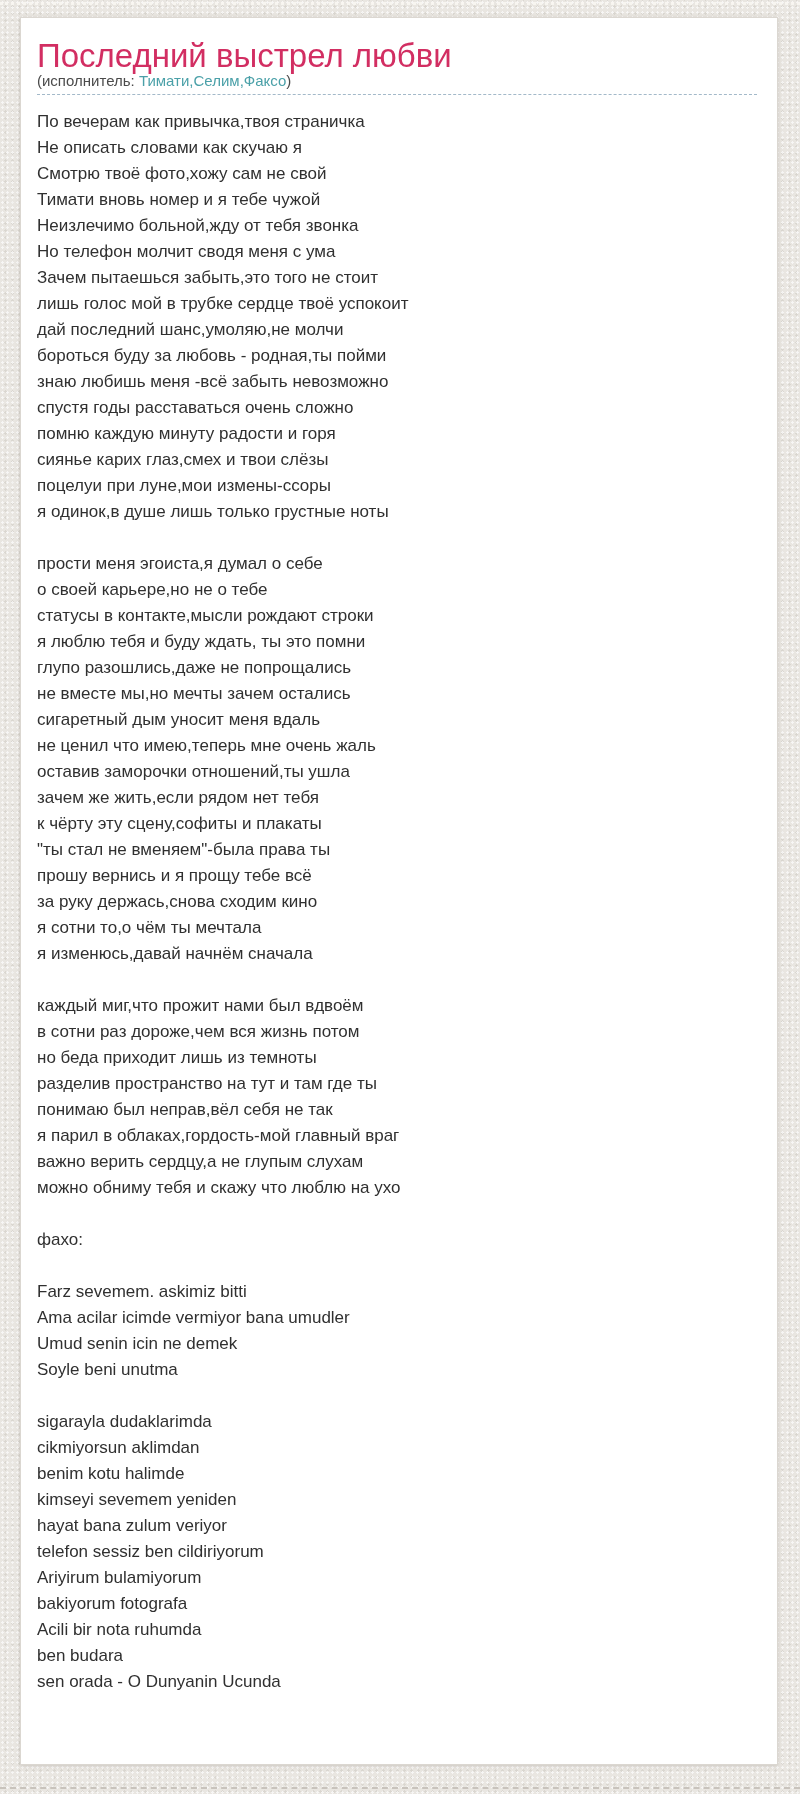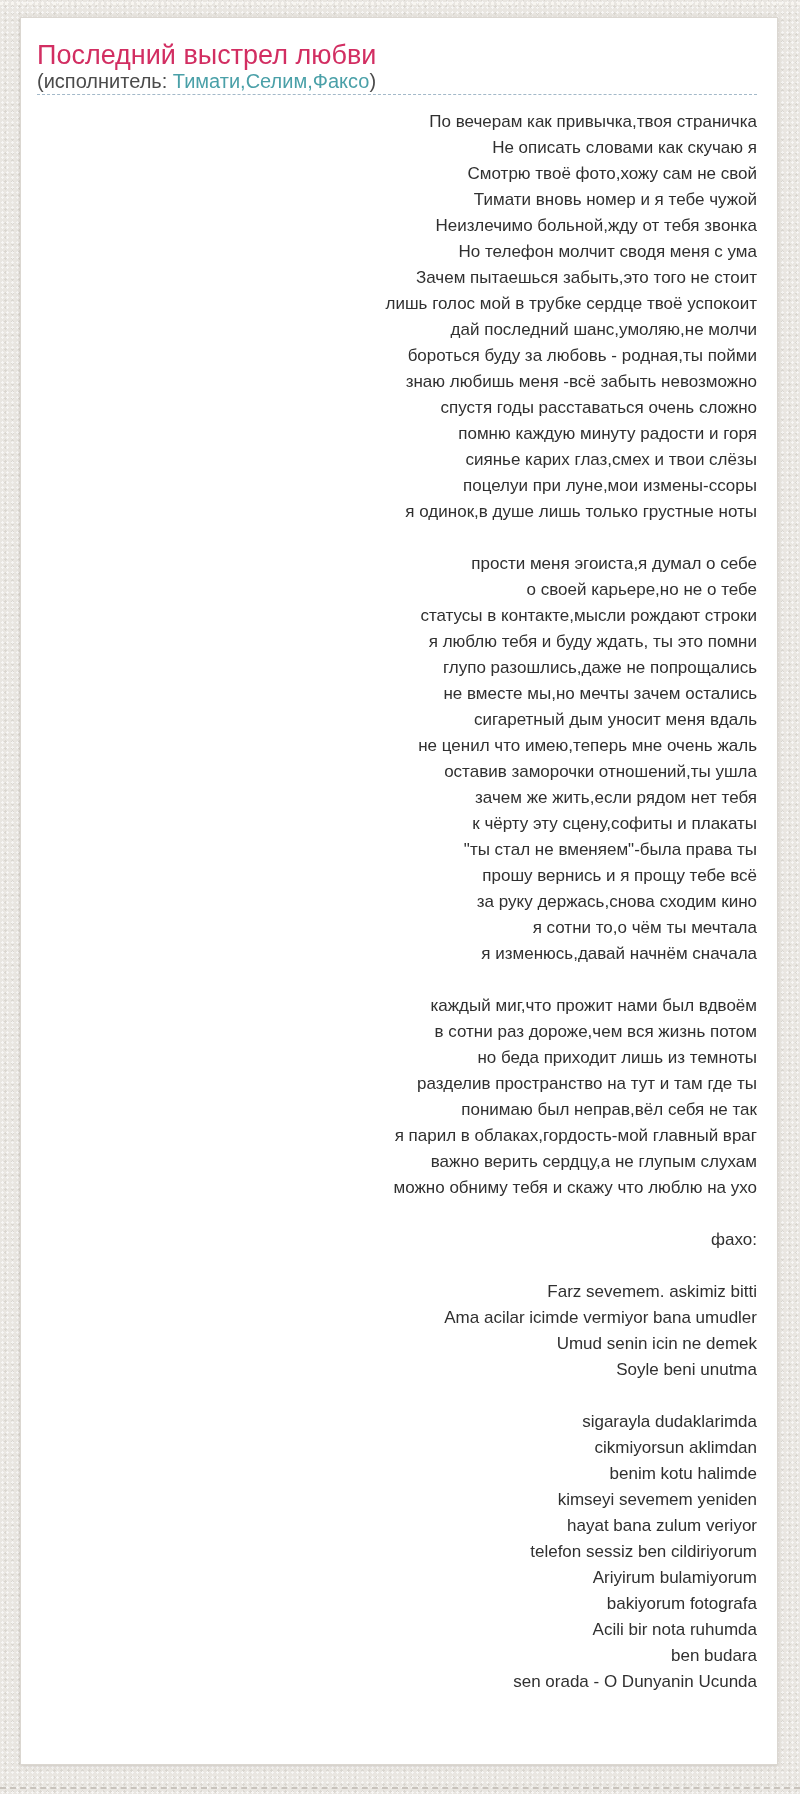--- a/index.html
+++ b/index.html
@@ -34,46 +34,45 @@
     width: 758px;
     height: 1748px;
     box-sizing: border-box;
     background: var(--panel-bg, #ffffff);
     border: 1px solid #dbd7d1;
     box-shadow: 0 1px 4px rgba(120,112,100,0.25);
     padding: 22px 20px 0 16px;
   }
   h1.song-title {
     margin: 0;
-    font-size: 27px;
+    font-size: 33px;
     font-weight: normal;
     line-height: 31px;
     color: var(--title-color, #d22e62);
   }
   .artist-line {
-    font-size: 20px;
+    font-size: 15px;
     line-height: 20px;
     color: var(--artist-label-color, #4b4b4b);
     padding-bottom: 3px;
     border-bottom: 1px dashed var(--separator-color, #a3b9c9);
   }
   .artist-line a {
     color: var(--link-color, #4aa0a8);
     text-decoration: none;
     cursor: pointer;
   }
   .lyrics {
     margin-top: 14px;
     font-size: 17px;
     line-height: 26px;
     color: var(--text-color, #303030);
   }
   .verse {
     margin: 0 0 26px 0;
-    text-align: right;
   }
   .lyric-line {
     white-space: pre-wrap;
   }
 </style>
 </head>
 <body>
 
 <div class="texture-line-top"></div>
 <div class="texture-line-bottom"></div>

